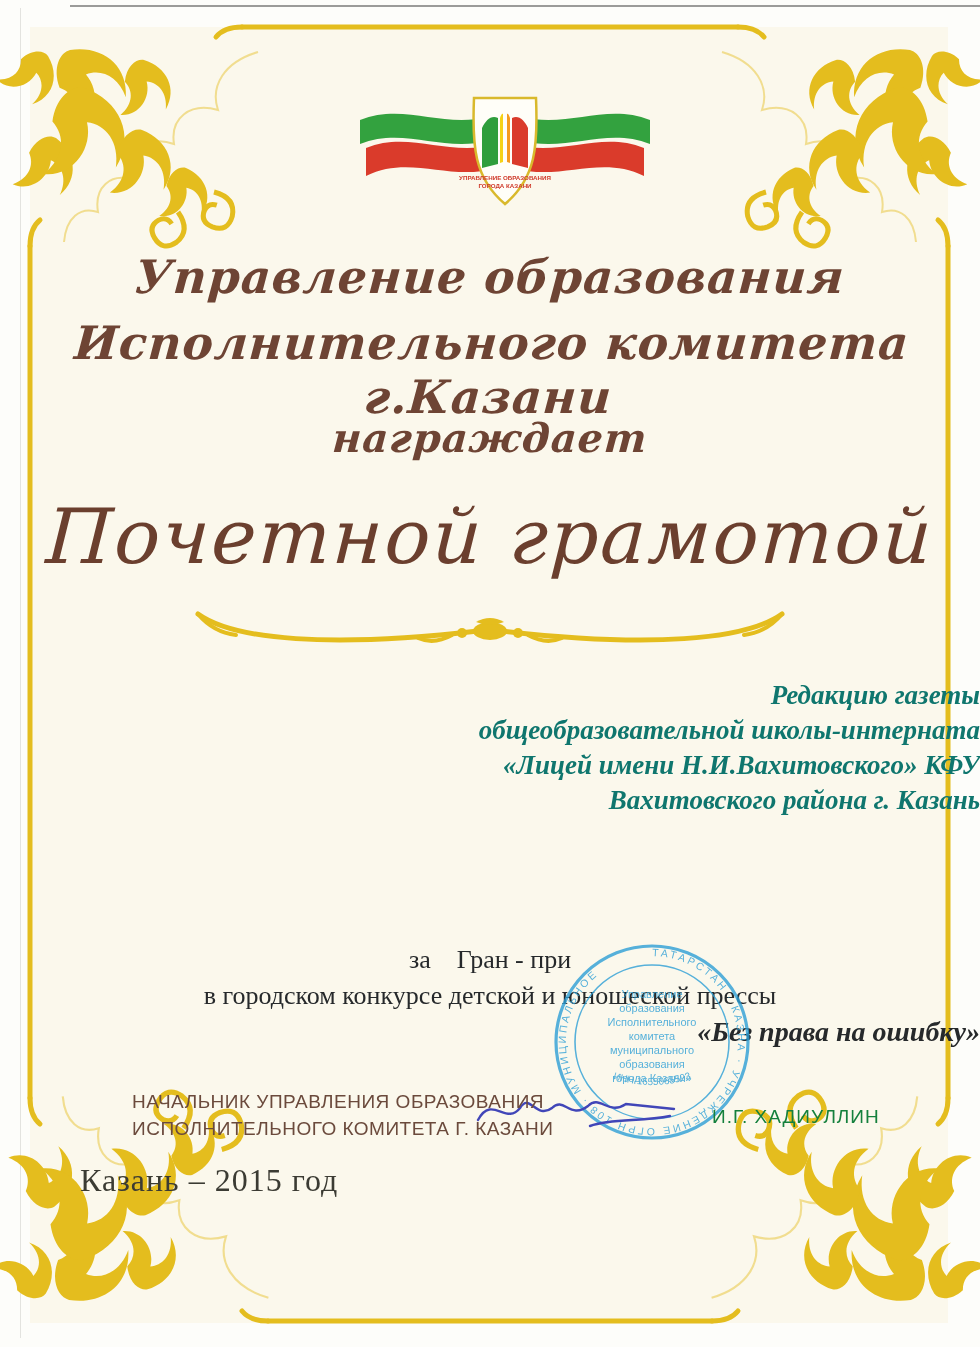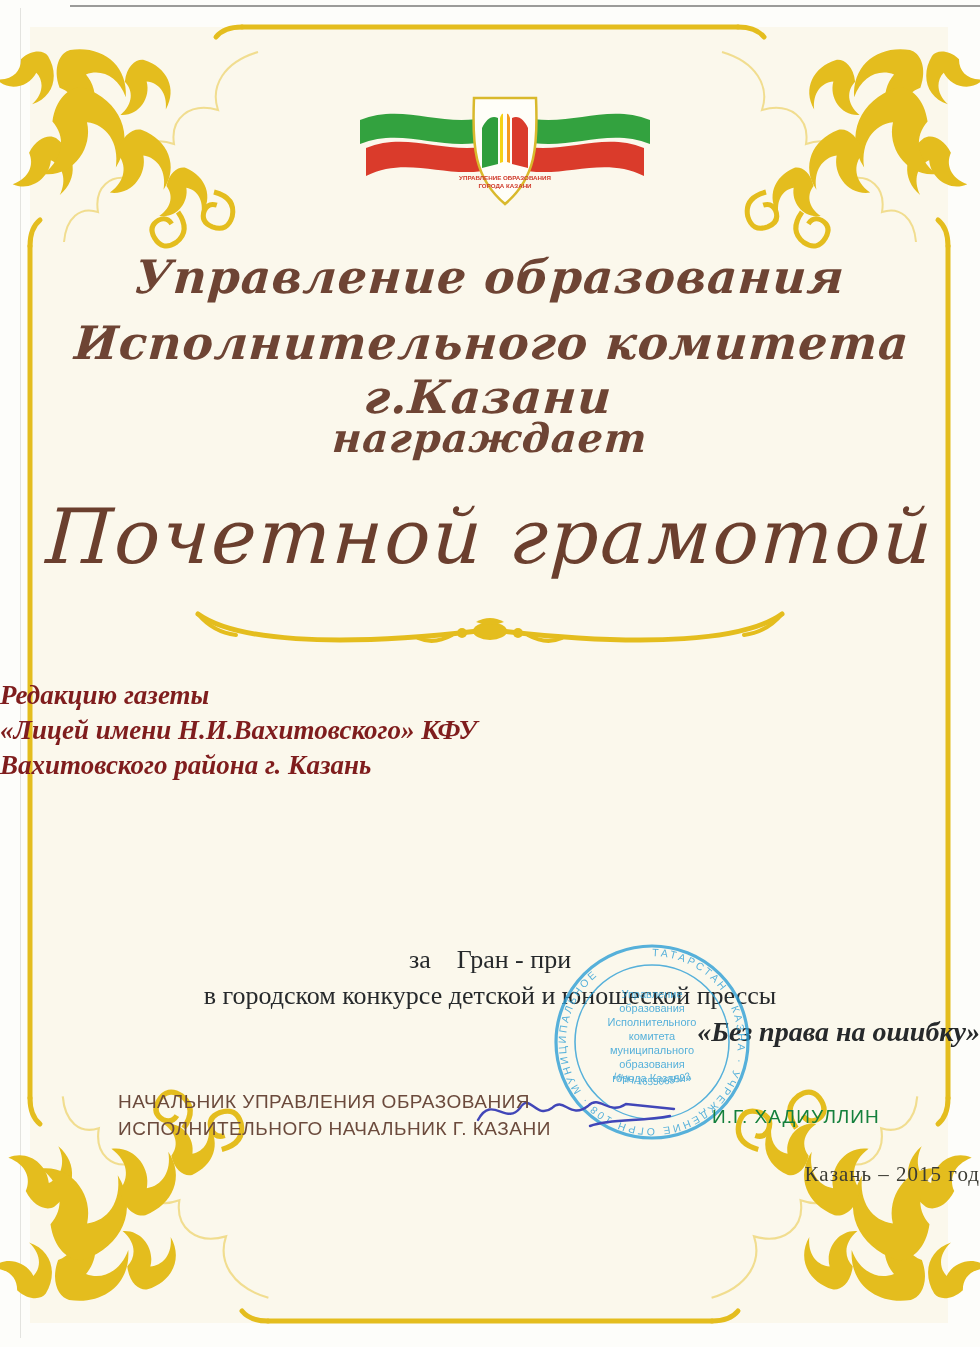--- a/index.html
+++ b/index.html
@@ -16,35 +16,35 @@
   .paper-inner{left:30px;top:27px;width:918px;height:1296px;background:#fbf8ec;}
   
   .script{
     font-family:"DejaVu Serif",serif;font-style:italic;color:#6e4434;
     width:980px;left:0;text-align:center;letter-spacing:1px;
   }
   .issuer-line{font-size:46px;font-weight:600;transform:skewX(-4deg);}
   .action-line{font-size:40px;font-weight:600;transform:skewX(-4deg);}
   .title-line{font-size:76px;font-weight:500;color:#6b3f2e;letter-spacing:2px;transform:skewX(-3deg);}
   .recipient{
-    left:0;width:980px;text-align:left;color:#7f1d1d;
+    left:0;width:980px;text-align:right;color:#0f766e;
     font-family:"Liberation Serif",serif;font-style:italic;font-weight:bold;
     font-size:27px;line-height:35px;
   }
   .award{
     left:0;width:980px;text-align:center;color:#26292b;
     font-family:"Liberation Serif",serif;font-size:26px;line-height:36px;
   }
   .award .l0{white-space:pre-wrap;}
   .award .l2{font-weight:bold;font-style:italic;font-size:28px;text-align:right;}
   .officials{color:#6b4a3c;font-size:19px;line-height:27px;letter-spacing:.5px;}
   .official-name{color:#15803d;font-size:19px;letter-spacing:1px;}
   .footer-line{
-    left:80px;width:900px;text-align:right;color:#3b3b33;
-    font-family:"Liberation Serif",serif;font-size:21px;letter-spacing:1px;
+    left:80px;width:900px;text-align:left;color:#3b3b33;
+    font-family:"Liberation Serif",serif;font-size:32px;letter-spacing:1px;
   }
   .stamp-svg{opacity:.8;}
   .stamp-svg text{
     font-family:"Liberation Sans",sans-serif;fill:#2d9fd6;
   }
   .emblem-caption{font-family:"Liberation Sans",sans-serif;fill:#cf3a2a;font-weight:bold;}
 </style>
 </head>
 <body>
 
@@ -130,20 +130,21 @@
   <g fill="#e4bd1e">
     <ellipse cx="300" cy="33" rx="17" ry="9"></ellipse>
     <circle cx="272" cy="35" r="5"></circle>
     <circle cx="328" cy="35" r="5"></circle>
     <path d="M286,24 q14,-8 28,0 q-14,6 -28,0"></path>
   </g>
 </svg>
 
 <div class="abs recipient" style="top:678px;">
   <div>Редакцию газеты</div>
+  <div>общеобразовательной школы-интерната</div>
   <div>«Лицей имени Н.И.Вахитовского» КФУ</div>
   <div>Вахитовского района г. Казань</div>
 </div>
 
 <div class="abs award" style="top:942px;">
   <div class="l0">за    Гран - при</div>
   <div class="l1">в городском конкурсе детской и юношеской прессы</div>
   <div class="l2">«Без права на ошибку»</div>
 </div>
 
@@ -169,19 +170,19 @@
   </text>
 </svg>
 
 <svg class="abs" style="left:470px;top:1086px;" width="220" height="50" viewBox="0 0 220 50">
   <g stroke="#4146b8" stroke-width="2.4" fill="none" stroke-linecap="round">
     <path d="M8,34 C22,8 36,40 50,22 C60,6 66,34 82,22 C94,10 100,34 118,20 C130,8 138,30 156,18 L204,23"></path>
     <path d="M120,40 C142,32 172,36 200,30"></path>
   </g>
 </svg>
 
-<div class="abs officials" style="left:118px;top:1088px;">
+<div class="abs officials" style="left:132px;top:1088px;">
   <div>НАЧАЛЬНИК УПРАВЛЕНИЯ ОБРАЗОВАНИЯ</div>
-  <div>ИСПОЛНИТЕЛЬНОГО НАЧАЛЬНИК Г. КАЗАНИ</div>
+  <div>ИСПОЛНИТЕЛЬНОГО КОМИТЕТА Г. КАЗАНИ</div>
 </div>
 <div class="abs official-name" style="left:712px;top:1106px;">И.Г. ХАДИУЛЛИН</div>
 
 <div class="abs footer-line" style="top:1162px;">Казань – 2015 год</div>
 
 </body></html>

